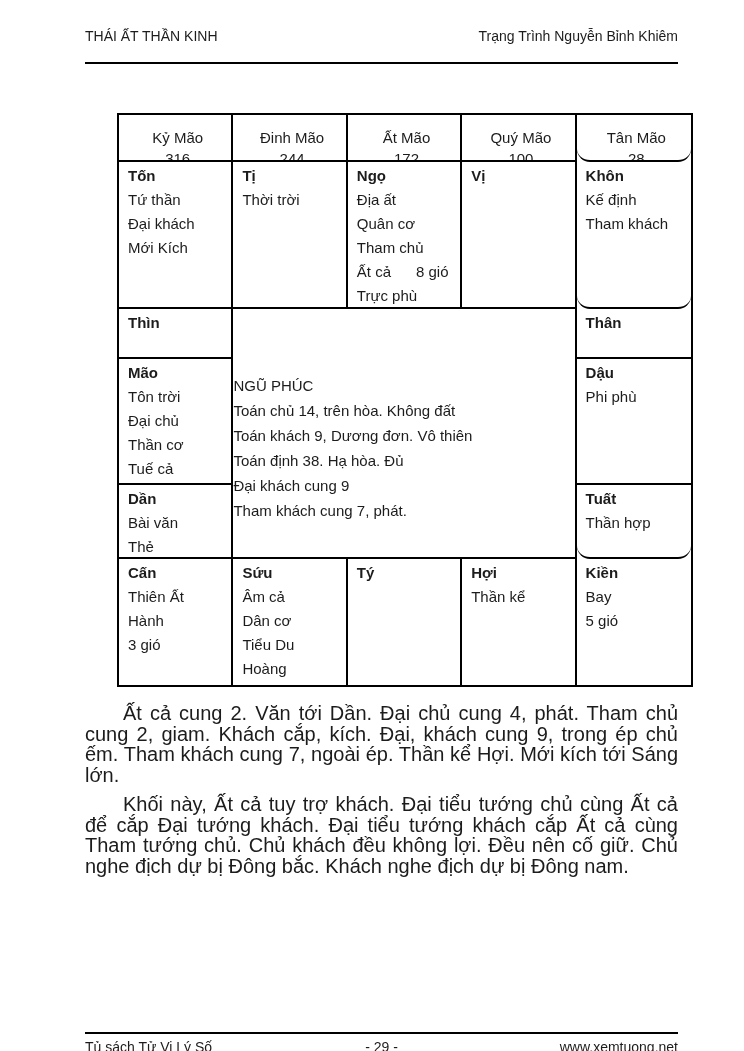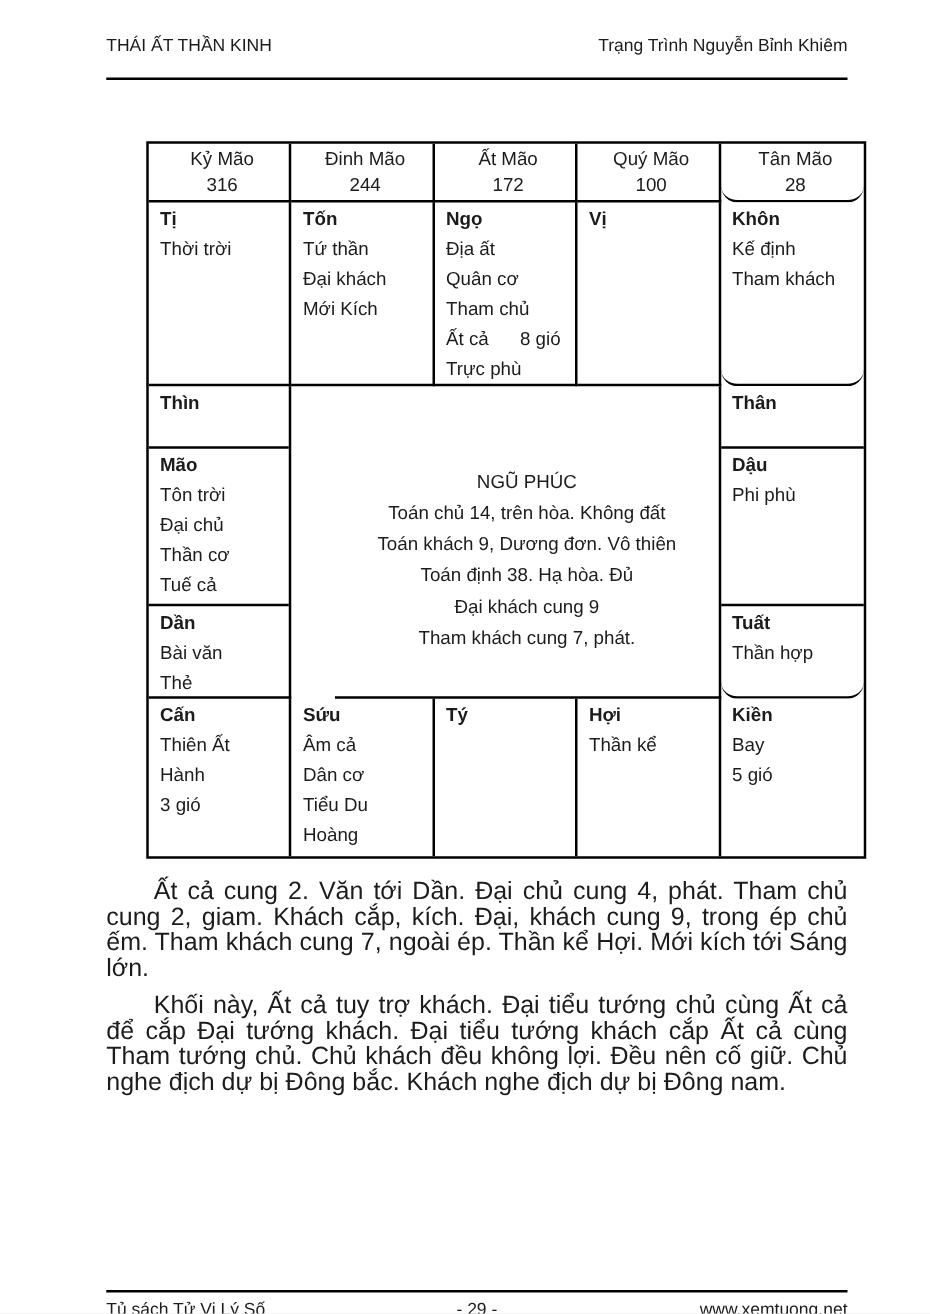--- a/index.html
+++ b/index.html
@@ -32,40 +32,38 @@
     grid-template-rows: 47px 147px 250px 126px;
     font-size: 15px;
   }
   .tbl > div { box-sizing: border-box; min-width: 0; }
 
   .cell { border-right: 2px solid #000; border-bottom: 2px solid #000;
           padding: 2px 4px 0 9px; overflow: hidden; line-height: 24px; }
   .nr { border-right: none; border-radius: 13px; }
   .nb { border-bottom: none; }
 
-  .ycell { text-align: center; padding-top: 2px; line-height: 21px; }
+  .ycell { text-align: center; padding-top: 12px; line-height: 21px; }
   .pname { font-weight: bold; }
   .pitem { white-space: nowrap; }
 
   .midgroup { display: flex; flex-direction: column;
               border-right: 2px solid #000; border-bottom: 2px solid #000; }
   .midgroup.nr { border-right: none; }
   .sub { box-sizing: border-box; padding: 2px 4px 0 9px; overflow: hidden; line-height: 24px; }
   .sub-top { height: 50px; border-bottom: 2px solid #000; }
   .sub-mid { height: 126px; border-bottom: 2px solid #000; }
   .sub-bot { flex: 1; }
 
   .center-cell {
     grid-column: span 3;
     border-right: 2px solid #000; border-bottom: 2px solid #000;
-    text-align: center;
     padding-top: 64px;
     line-height: 25px;
     overflow: hidden;
-    margin-left: 35px;
   }
 
   
   .body-text { position: absolute; top: 703px; left: 85px; width: 593px;
                font-size: 20px; line-height: 20.5px; }
   .para { margin: 0 0 9px 0; text-align: justify; text-indent: 38px; }
 
   
   .doc-footer {
     position: absolute; top: 1032px; left: 85px; width: 593px;
@@ -106,31 +104,31 @@
     <div class="cell ycell">
       <div>Quý Mão</div>
       <div>100</div>
     </div>
     <div class="cell ycell nr">
       <div>Tân Mão</div>
       <div>28</div>
     </div>
 
     <div class="cell">
-      <div class="pname">Tị</div>
-      <div>
-          <div class="pitem">Thời trời</div>
-        </div>
-    </div>
-    <div class="cell">
       <div class="pname">Tốn</div>
       <div>
           <div class="pitem">Tứ thần</div>
           <div class="pitem">Đại khách</div>
           <div class="pitem">Mới Kích</div>
+        </div>
+    </div>
+    <div class="cell">
+      <div class="pname">Tị</div>
+      <div>
+          <div class="pitem">Thời trời</div>
         </div>
     </div>
     <div class="cell">
       <div class="pname">Ngọ</div>
       <div>
           <div class="pitem">Địa ất</div>
           <div class="pitem">Quân cơ</div>
           <div class="pitem">Tham chủ</div>
           <div class="pitem">Ất cả&nbsp;&nbsp;&nbsp;&nbsp;&nbsp;&nbsp;8 gió</div>
           <div class="pitem">Trực phù</div>

